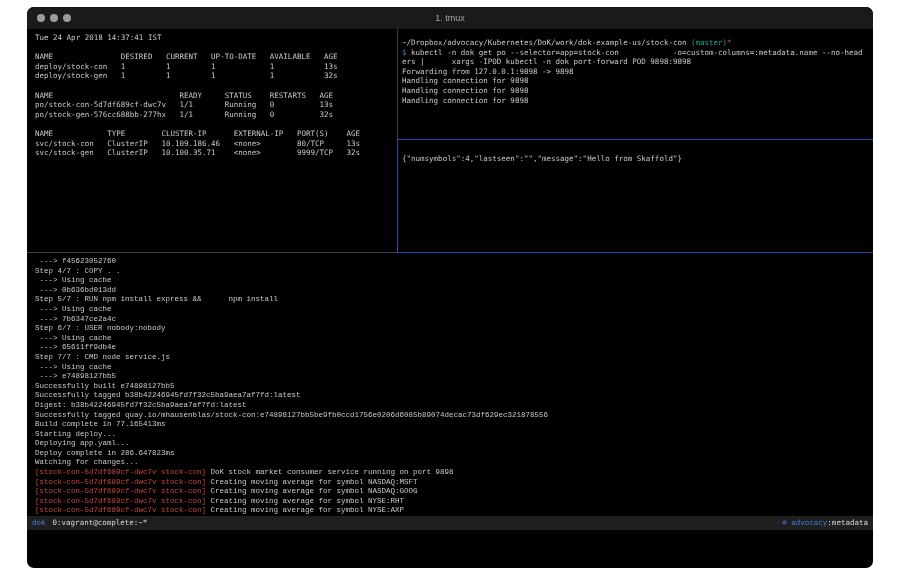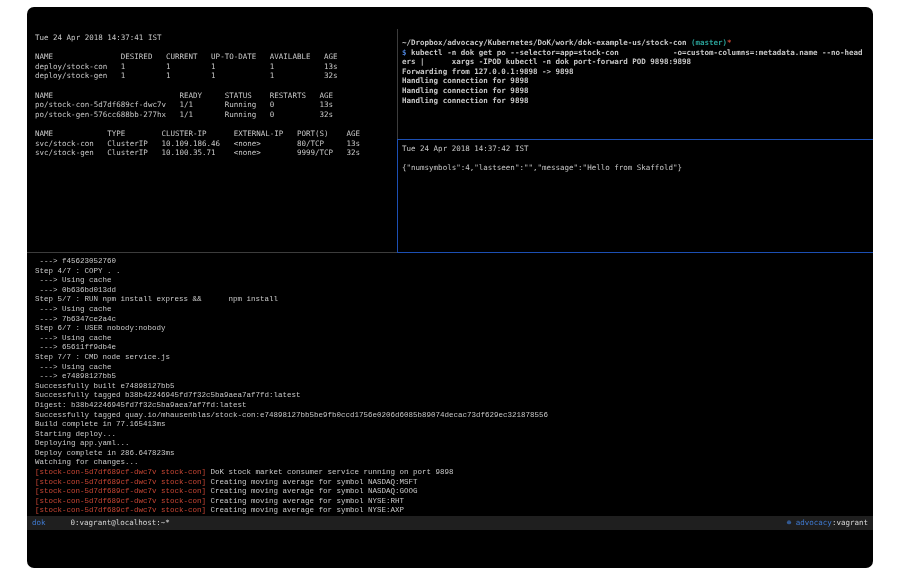--- a/index.html
+++ b/index.html
@@ -14,62 +14,70 @@
   .light { width:8px; height:8px; border-radius:50%; background:#9b9b9b; display:inline-block; }
   .title { text-align:center; line-height:22px; color:#a6a6a6; font-size:9px;
            font-family:"Liberation Sans", sans-serif; }
 
   .term { position:absolute; left:0; top:22px; width:846px; height:388px; background:#000; }
 
   .pane { position:absolute; font-size:7.5px; line-height:9.6px;
           color:var(--c-terminal_text,#c8c8c8); overflow:hidden; }
   .tline { min-height:9.6px; white-space:pre; }
   .pane-tl { left:8px;   top:4px;   width:360px; height:216px; }
-  .pane-tr { left:375px; top:9px;   width:468px; height:100px;font-weight:bold; }
+  .pane-tr { left:375px; top:9px;   width:468px; height:100px; }
   .pane-mr { left:375px; top:115px; width:468px; height:104px; }
   .pane-bt { left:8px;   top:228px; width:834px; height:258px;font-family:Liberation Mono, monospace; }
 
   .cyan { color:var(--c-git_branch_cyan,#2aa198); }
   .red  { color:var(--c-log_prefix_red,#c74634); }
   .blue { color:var(--c-prompt_blue,#4a7fd4); }
 
   .vdiv { position:absolute; width:1px; background:var(--c-inactive_border,#3c3c3c); }
   .hdiv { position:absolute; height:1px; background:var(--c-inactive_border,#3c3c3c); }
   .active { background:var(--c-accent_border,#1c4fb3); }
   .vdiv-top { left:370px; top:0; height:110px; }
   .hdiv-right { left:370px; top:110px; width:476px; }
   .vdiv-bottom { left:370px; top:110px; height:114px; }
   .hdiv-bottom-left { left:0; top:223px; width:370px; }
   .hdiv-bottom-right { left:370px; top:223px; width:476px; }
 
   .statusbar { position:absolute; left:0; top:487px; width:846px; height:14px;
                background:var(--c-status_bg,#1f1f1f); font-size:7.5px; line-height:14px;
                display:flex; align-items:center; padding:0 5px; }
-  .sess { color:var(--c-status_blue,#3f7ad1); margin-right:25px; }
+  .sess { color:var(--c-status_blue,#3f7ad1); margin-right:7px; }
   .win  { color:#d8d8d8; }
   .sb-right { margin-left:auto; }
   .kube, .ctx { color:var(--c-status_blue,#3f7ad1); }
   .ns { color:#d8d8d8; }
 </style>
 </head>
 <body>
 
 <div class="frame">
+  <div class="titlebar">
+    <div class="lights">
+      <span class="light"></span>
+      <span class="light"></span>
+      <span class="light"></span>
+    </div>
+    <div class="title">1. tmux</div>
+  </div>
 
   <div class="term">
     <pre class="pane pane-tl"><div class="tline"><span>Tue 24 Apr 2018 14:37:41 IST</span></div><div class="tline"><span></span></div><div class="tline"><span>NAME               DESIRED   CURRENT   UP-TO-DATE   AVAILABLE   AGE</span></div><div class="tline"><span>deploy/stock-con   1         1         1            1           13s</span></div><div class="tline"><span>deploy/stock-gen   1         1         1            1           32s</span></div><div class="tline"><span></span></div><div class="tline"><span>NAME                            READY     STATUS    RESTARTS   AGE</span></div><div class="tline"><span>po/stock-con-5d7df689cf-dwc7v   1/1       Running   0          13s</span></div><div class="tline"><span>po/stock-gen-576cc688bb-277hx   1/1       Running   0          32s</span></div><div class="tline"><span></span></div><div class="tline"><span>NAME            TYPE        CLUSTER-IP      EXTERNAL-IP   PORT(S)    AGE</span></div><div class="tline"><span>svc/stock-con   ClusterIP   10.109.186.46   &lt;none&gt;        80/TCP     13s</span></div><div class="tline"><span>svc/stock-gen   ClusterIP   10.100.35.71    &lt;none&gt;        9999/TCP   32s</span></div></pre>
     <pre class="pane pane-tr"><div class="tline"><span>~/Dropbox/advocacy/Kubernetes/DoK/work/dok-example-us/stock-con </span><span class="cyan">(master)</span><span class="red">*</span></div><div class="tline"><span class="blue">$</span><span> kubectl -n dok get po --selector=app=stock-con            -o=custom-columns=:metadata.name --no-head</span></div><div class="tline"><span>ers |      xargs -IPOD kubectl -n dok port-forward POD 9898:9898</span></div><div class="tline"><span>Forwarding from 127.0.0.1:9898 -&gt; 9898</span></div><div class="tline"><span>Handling connection for 9898</span></div><div class="tline"><span>Handling connection for 9898</span></div><div class="tline"><span>Handling connection for 9898</span></div></pre>
-    <pre class="pane pane-mr"><div class="tline"><span>Tue 24 Apr 2018 14:37:42 IST</span></div><div class="tline"><span></span></div><div class="tline"><span>{"numsymbols":4,"lastseen":"","message":"Hello from Skaffold"}</span></div></pre>
+    <pre class="pane pane-mr"><div class="tline"><span></span></div><div class="tline"><span>{"numsymbols":4,"lastseen":"","message":"Hello from Skaffold"}</span></div></pre>
     <pre class="pane pane-bt"><div class="tline"><span> ---&gt; f45623052760</span></div><div class="tline"><span>Step 4/7 : COPY . .</span></div><div class="tline"><span> ---&gt; Using cache</span></div><div class="tline"><span> ---&gt; 0b636bd013dd</span></div><div class="tline"><span>Step 5/7 : RUN npm install express &amp;&amp;      npm install</span></div><div class="tline"><span> ---&gt; Using cache</span></div><div class="tline"><span> ---&gt; 7b6347ce2a4c</span></div><div class="tline"><span>Step 6/7 : USER nobody:nobody</span></div><div class="tline"><span> ---&gt; Using cache</span></div><div class="tline"><span> ---&gt; 65611ff9db4e</span></div><div class="tline"><span>Step 7/7 : CMD node service.js</span></div><div class="tline"><span> ---&gt; Using cache</span></div><div class="tline"><span> ---&gt; e74898127bb5</span></div><div class="tline"><span>Successfully built e74898127bb5</span></div><div class="tline"><span>Successfully tagged b38b42246945fd7f32c5ba9aea7af7fd:latest</span></div><div class="tline"><span>Digest: b38b42246945fd7f32c5ba9aea7af7fd:latest</span></div><div class="tline"><span>Successfully tagged quay.io/mhausenblas/stock-con:e74898127bb5be9fb0ccd1756e0206d6085b89074decac73df629ec321878556</span></div><div class="tline"><span>Build complete in 77.165413ms</span></div><div class="tline"><span>Starting deploy...</span></div><div class="tline"><span>Deploying app.yaml...</span></div><div class="tline"><span>Deploy complete in 286.647823ms</span></div><div class="tline"><span>Watching for changes...</span></div><div class="tline"><span class="red">[stock-con-5d7df689cf-dwc7v stock-con]</span><span> DoK stock market consumer service running on port 9898</span></div><div class="tline"><span class="red">[stock-con-5d7df689cf-dwc7v stock-con]</span><span> Creating moving average for symbol NASDAQ:MSFT</span></div><div class="tline"><span class="red">[stock-con-5d7df689cf-dwc7v stock-con]</span><span> Creating moving average for symbol NASDAQ:GOOG</span></div><div class="tline"><span class="red">[stock-con-5d7df689cf-dwc7v stock-con]</span><span> Creating moving average for symbol NYSE:RHT</span></div><div class="tline"><span class="red">[stock-con-5d7df689cf-dwc7v stock-con]</span><span> Creating moving average for symbol NYSE:AXP</span></div></pre>
 
     <div class="vdiv vdiv-top"></div>
     <div class="hdiv hdiv-right active"></div>
     <div class="vdiv vdiv-bottom active"></div>
     <div class="hdiv hdiv-bottom-left"></div>
     <div class="hdiv hdiv-bottom-right active"></div>
 
     <div class="statusbar">
       <span class="sess">dok</span>
-      <span class="win">0:vagrant@localhost:~*</span>
-      <span class="sb-right"><span class="kube">☸</span> <span class="ctx">advocacy</span><span class="ns">:vagrant</span></span>
+      <span class="win">0:vagrant@complete:~*</span>
+      <span class="sb-right"><span class="kube">☸</span> <span class="ctx">advocacy</span><span class="ns">:metadata</span></span>
     </div>
   </div>
 </div>
 
 </body></html>

